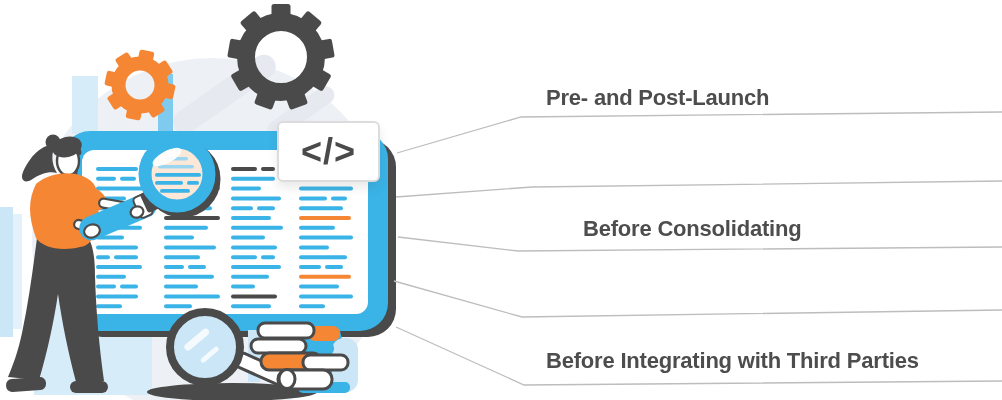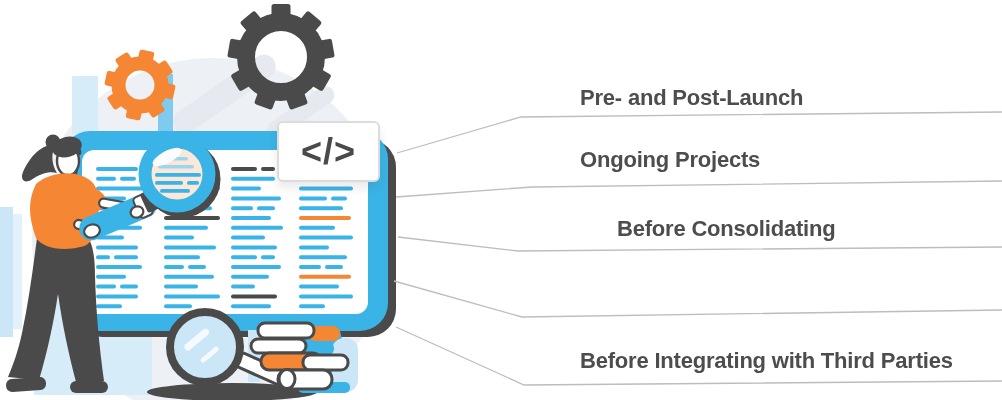--- a/index.html
+++ b/index.html
@@ -9,21 +9,21 @@
   }
   .illustration-svg{position:absolute;left:0;top:0;}
   .code-badge{
     position:absolute;left:277px;top:121px;width:99px;height:57px;
     background:#ffffff;border:2px solid #dcdcdc;border-radius:6px;
     box-shadow:0 6px 10px rgba(80,80,80,.12);
     display:flex;align-items:center;justify-content:center;
     font-weight:700;font-size:36px;color:#4a4a4a;letter-spacing:1px;
   }
   .reason-label{
-    position:absolute;left:580px;white-space:nowrap;
+    position:absolute;left:546px;white-space:nowrap;
     font-weight:700;font-size:22px;line-height:23px;color:#4d4d4d;
     letter-spacing:-0.2px;
   }
   .lbl-0{top:86px;}
   .lbl-1{top:148px;}
   .lbl-2{top:217px;margin-left:37px;}
   .lbl-3{top:281px;}
   .lbl-4{top:349px;}
 </style>
 </head>
@@ -225,17 +225,16 @@
       <polyline points="394,281 522,317 1002,310"></polyline>
       <polyline points="396,327 524,385 1002,381"></polyline>
     </g>
   </svg>
 
   <div class="code-badge">
     <span>&lt;/&gt;</span>
   </div>
 
   <div class="reason-label lbl-0">Pre- and Post-Launch</div>
-  <div class="reason-label lbl-1">Ongoing Projects</div>
   <div class="reason-label lbl-2">Before Consolidating</div>
   <div class="reason-label lbl-4">Before Integrating with Third Parties</div>
 
 </div>
 
 </body></html>

